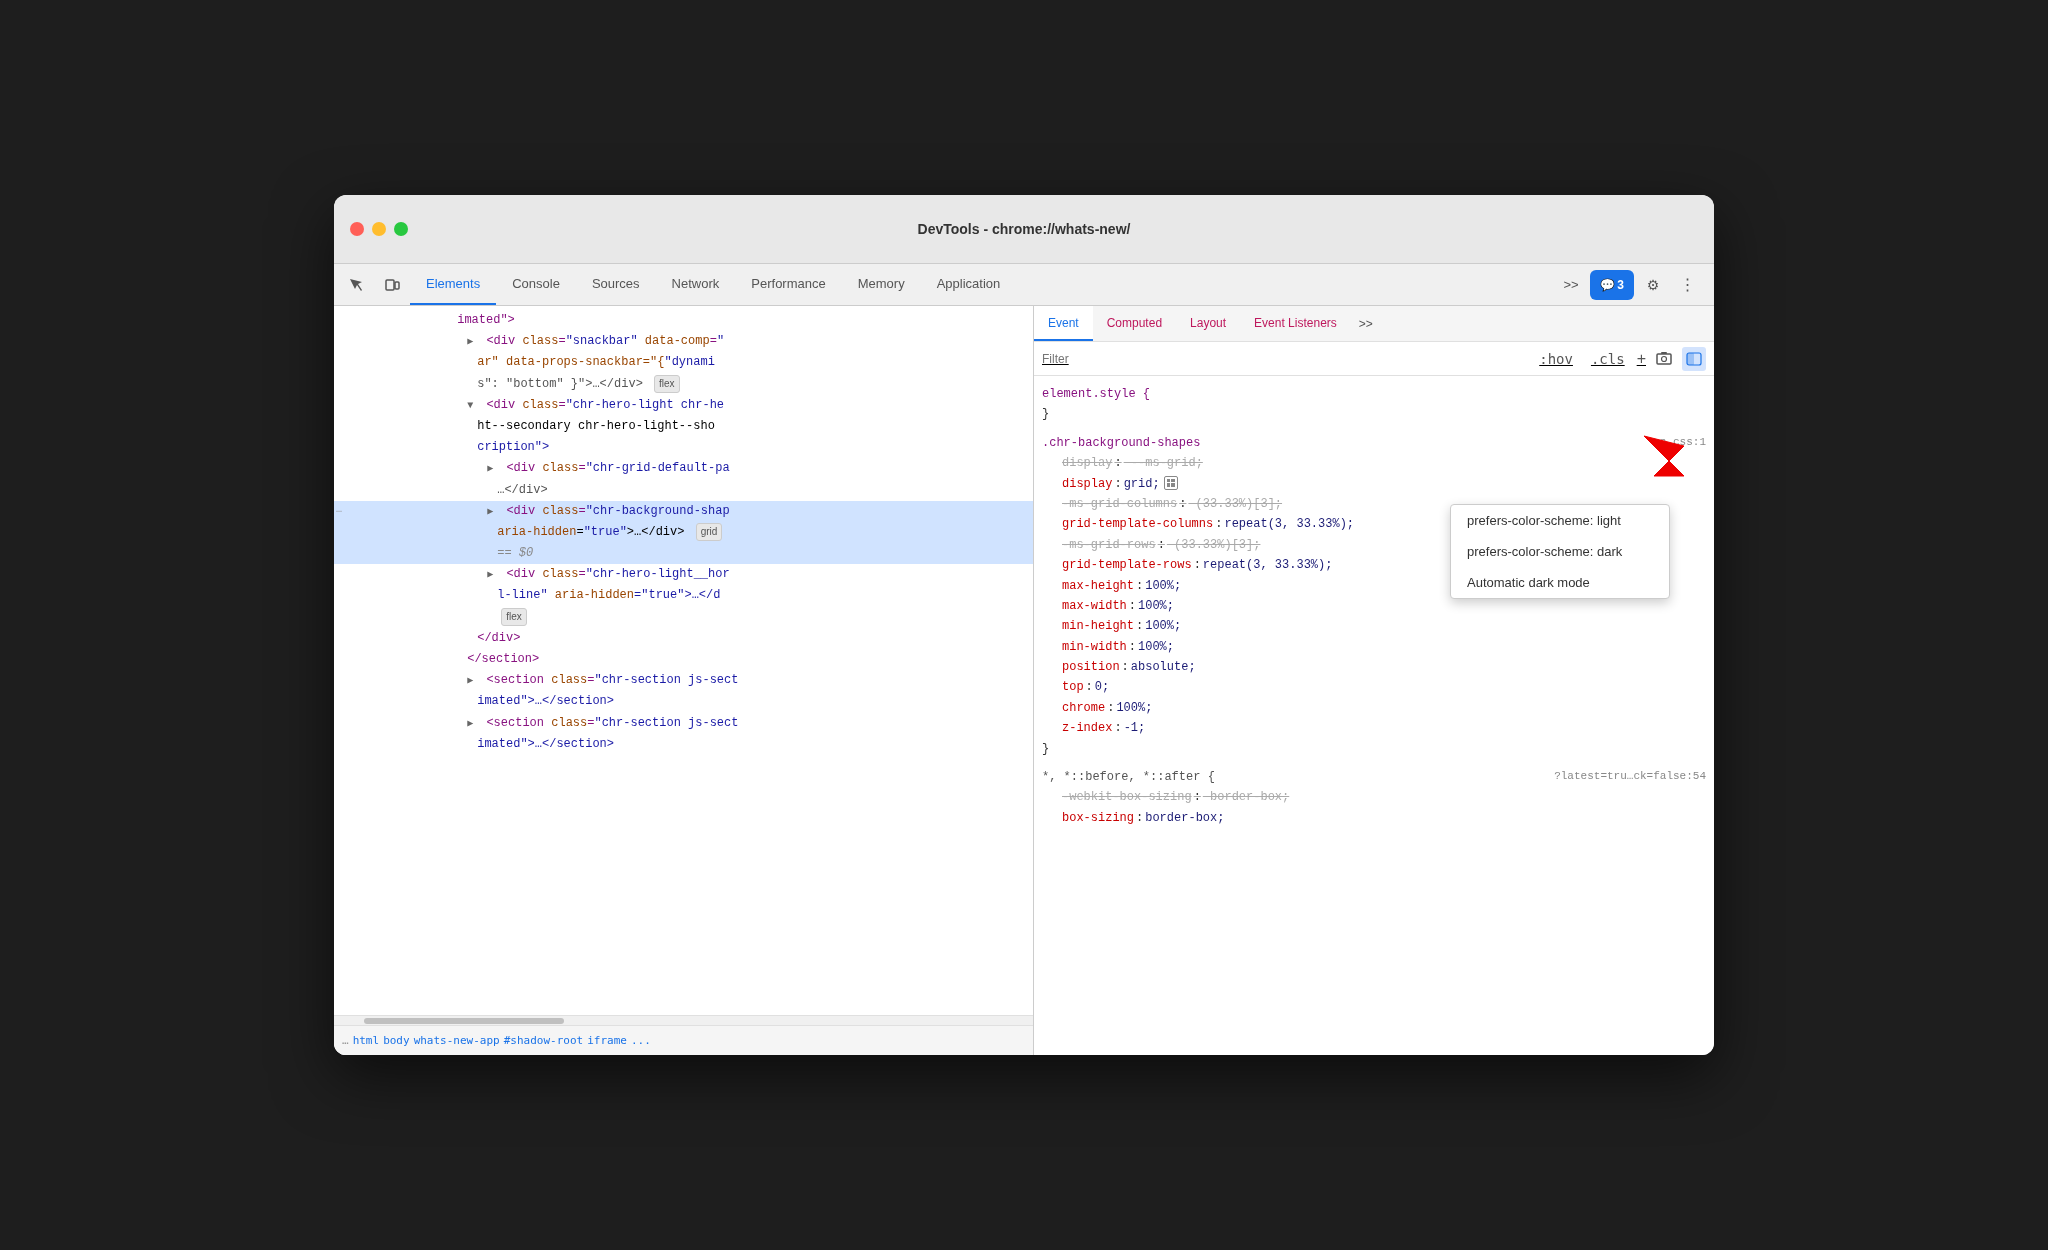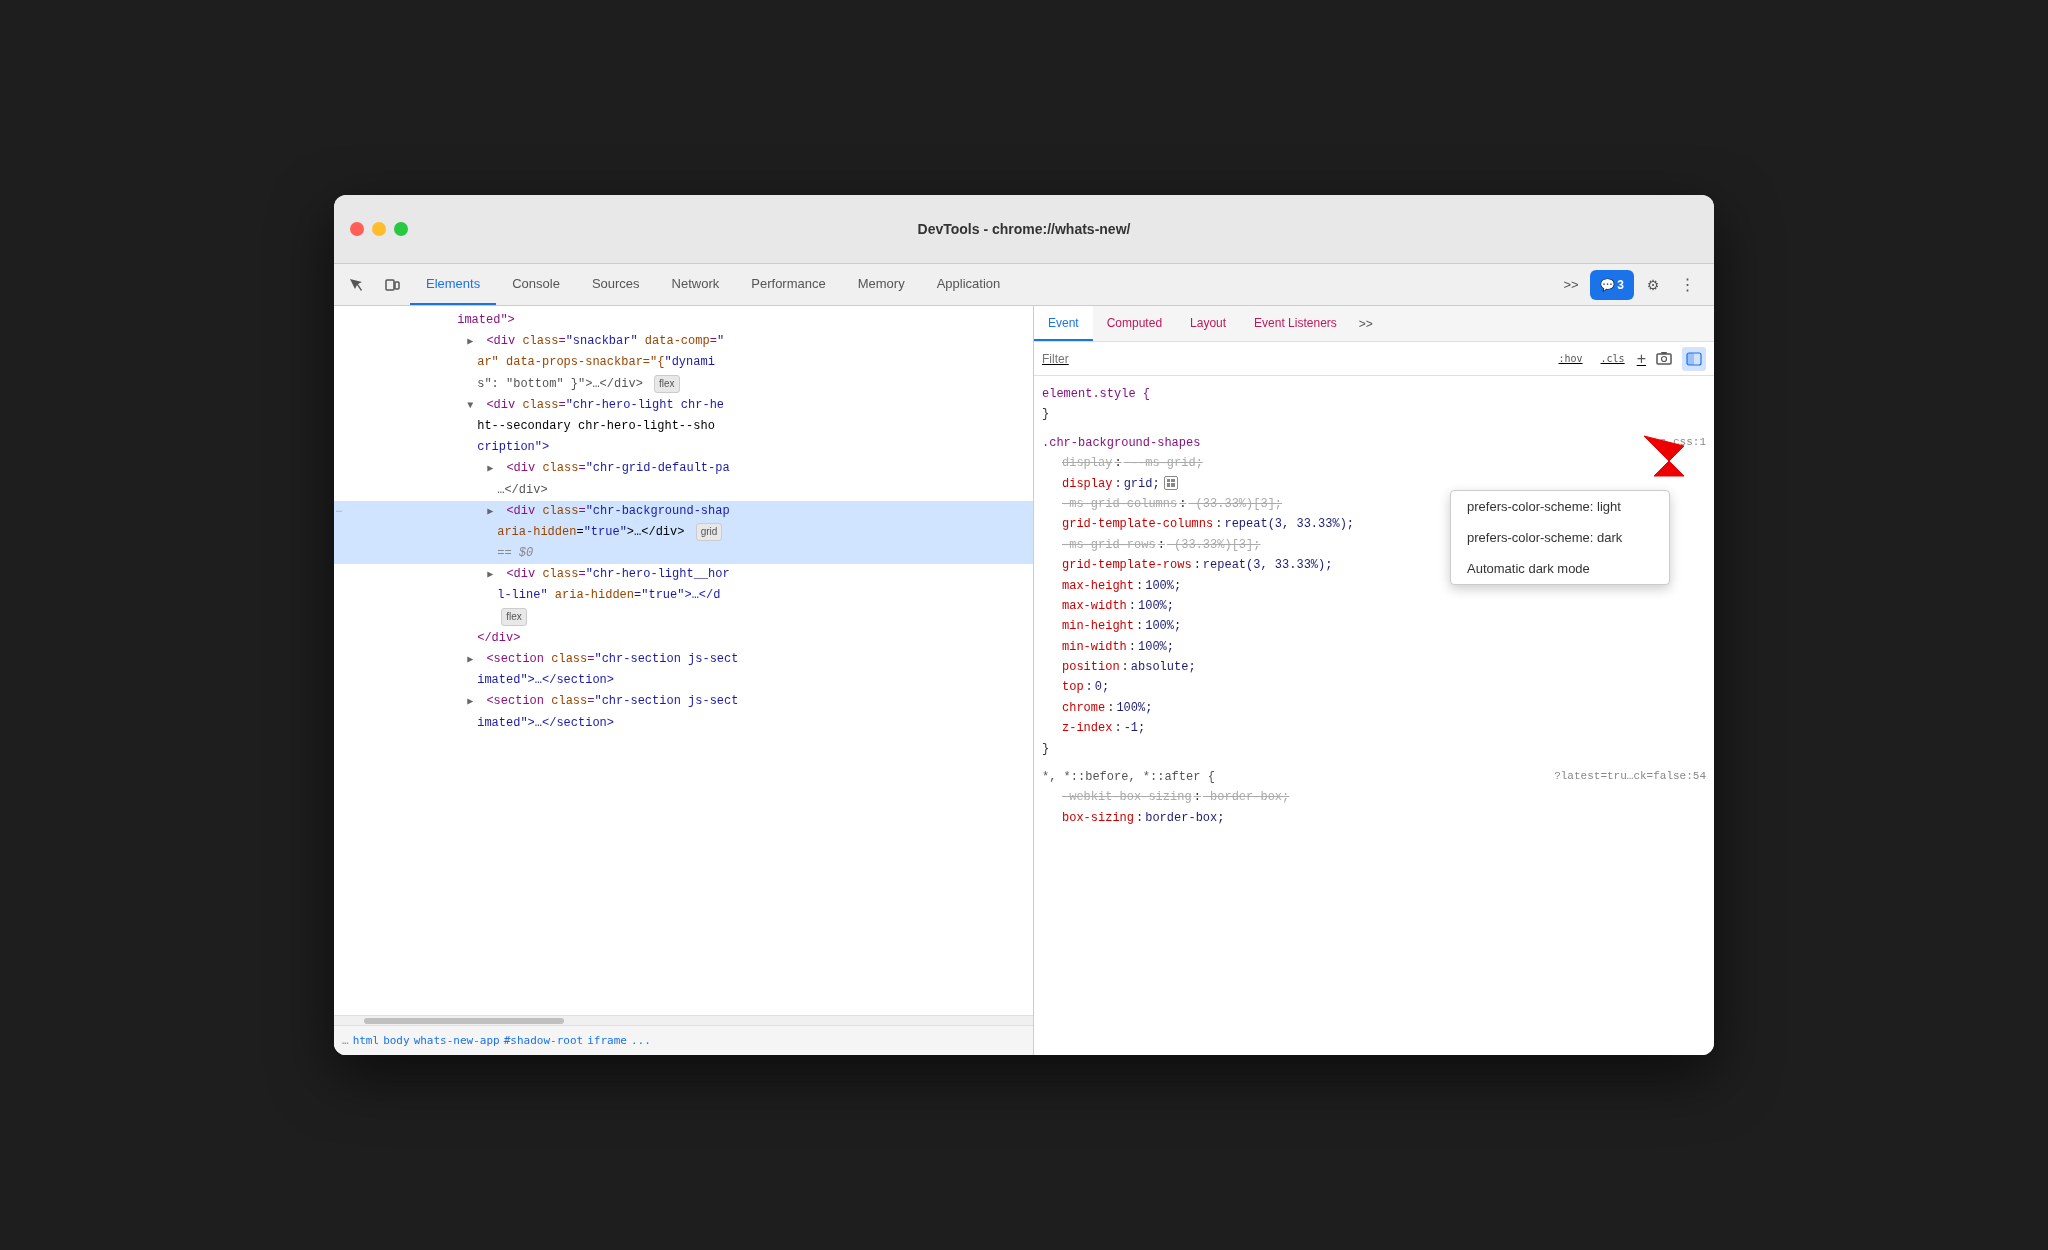--- a/index.html
+++ b/index.html
@@ -284,21 +284,21 @@
     .filter-input {
       flex: 1;
       border: none;
       outline: none;
       font-size: 12px;
       color: #333;
       background: transparent;
     }
 
     .filter-btn {
-      font-size: 10px;
+      font-size: 14px;
       color: #555;
       cursor: pointer;
       padding: 2px 6px;
       border-radius: 3px;
       font-family: 'Menlo', monospace;
     }
 
     .filter-plus {
       font-size: 16px;
       color: #555;
@@ -351,21 +351,21 @@
     .style-source {
       float: right;
       color: #888;
       font-size: 11px;
       cursor: pointer;
     }
 
     
     .dropdown-menu {
       position: absolute;
-      top: 184px;
+      top: 198px;
       right: 44px;
       background: #fff;
       border: 1px solid #ccc;
       border-radius: 4px;
       box-shadow: 0 4px 12px rgba(0,0,0,0.2);
       z-index: 100;
       min-width: 220px;
     }
 
     .dropdown-item {
@@ -532,20 +532,24 @@
           <span style="color:#1a1aa6;">l-line" <span style="color:#994500;">aria-hidden</span>=<span style="color:#1a1aa6;">"true"</span>&gt;…&lt;/d</span>
         </div>
         <div class="dom-line">
           <span class="indent" style="margin-left:140px;"></span>
           <span class="badge">flex</span>
         </div>
 
         <div class="dom-line">
           <span class="indent" style="margin-left:120px;"></span>
           <span class="tag">&lt;/div&gt;</span>
+        </div>
+        <div class="dom-line">
+          <span class="indent" style="margin-left:110px;"></span>
+          <span class="tag">&lt;/section&gt;</span>
         </div>
 
         <div class="dom-line">
           <span class="indent" style="margin-left:110px;"></span>
           <span class="arrow">▶</span>
           <span><span class="tag">&lt;<span style="color:#881280;">section</span> <span style="color:#994500;">class</span>=<span style="color:#1a1aa6;">"chr-section js-sect</span></span></span>
         </div>
         <div class="dom-line">
           <span class="indent" style="margin-left:120px;"></span>
           <span style="color:#1a1aa6;">imated"&gt;…&lt;/section&gt;</span>

